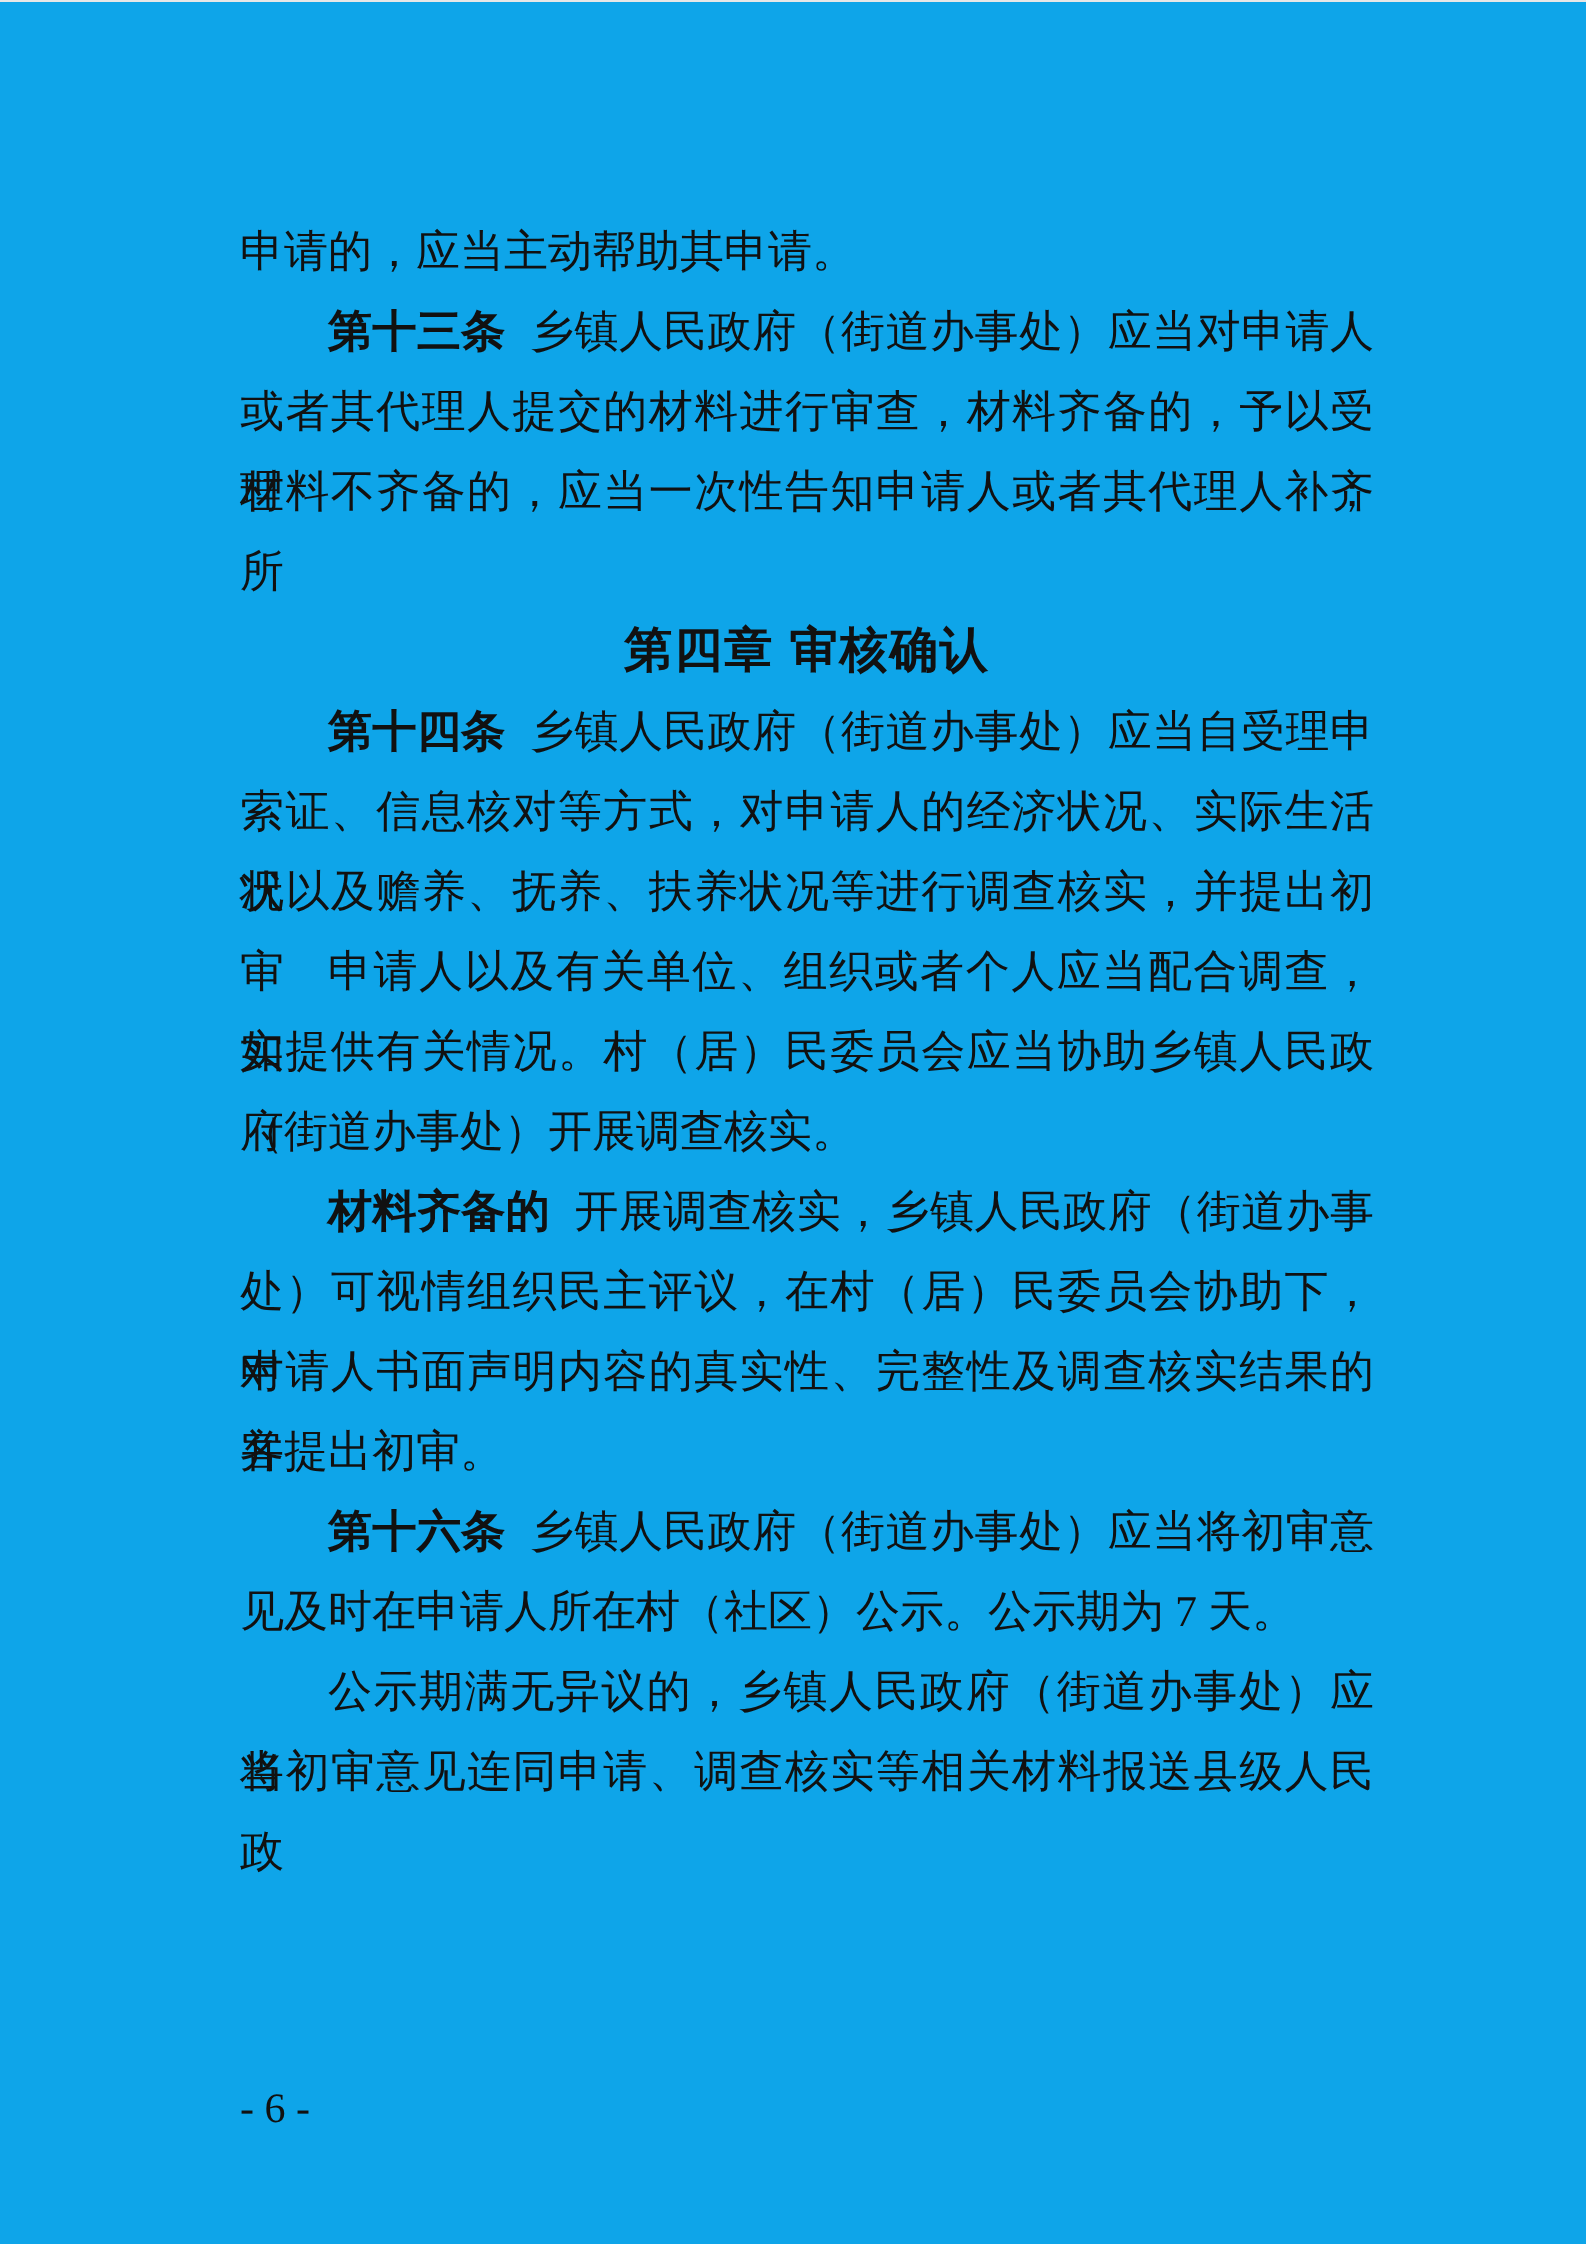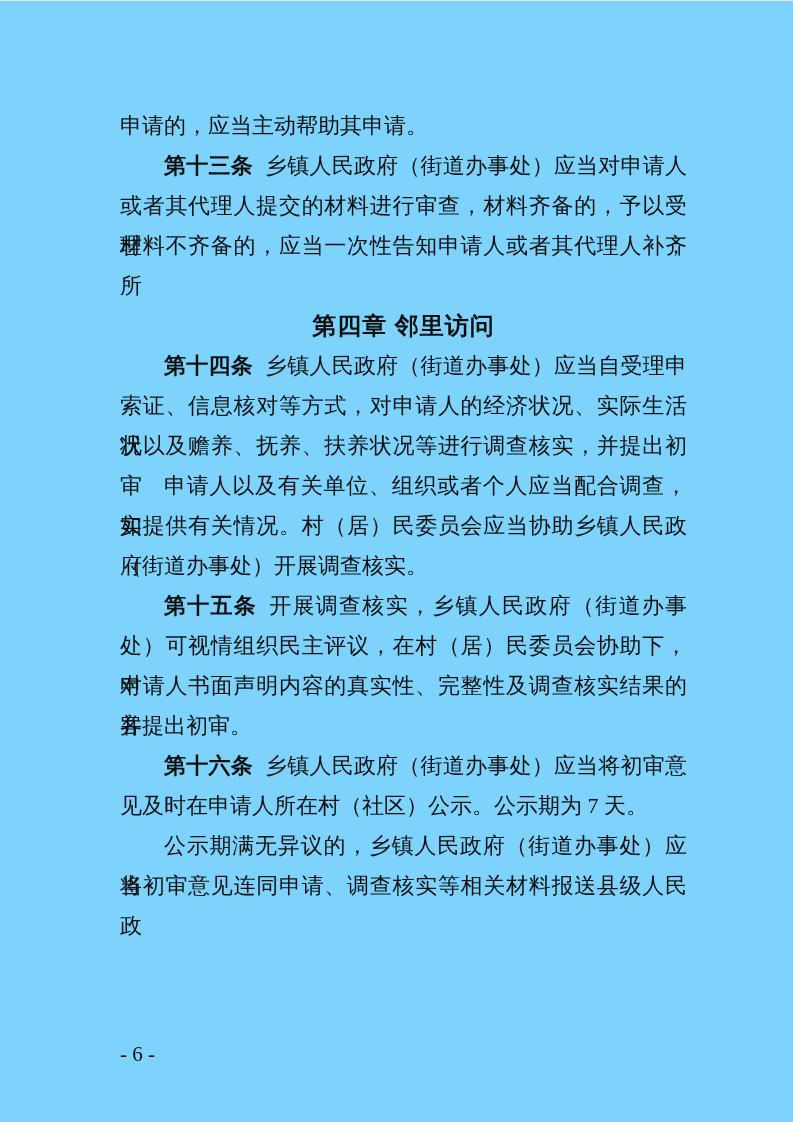--- a/index.html
+++ b/index.html
@@ -4,21 +4,21 @@
 <style>
   html, body {
     margin: 0;
     padding: 0;
     background: #ffffff;
   }
   .page {
     position: relative;
     width: 793px;
     height: 1122px;
-    background: #7dd3fc;
+    background: #0ea5e9;
     overflow: hidden;
     border-top: 1px solid #e7e7e7;
     color: #111111;
   }
   .content {
     position: absolute;
     left: 120px;
     top: 105px;
     width: 567px;
     font-family: "Liberation Serif", "DejaVu Serif", serif;
@@ -71,28 +71,28 @@
 </head>
 <body>
 
 <div class="page">
   <div class="content">
       <div class="line"><span>申请的，应当主动帮助其申请。</span></div>
       <div class="line just ind"><span class="lead">第十三条</span><span>乡镇人民政府（街道办事处）应当对申请人</span></div>
       <div class="line just"><span>或者其代理人提交的材料进行审查，材料齐备的，予以受理；</span></div>
       <div class="line just"><span>材料不齐备的，应当一次性告知申请人或者其代理人补齐所</span></div>
       <div class="spacer"></div>
-      <div class="heading">第四章 邻里访问</div>
+      <div class="heading">第四章 审核确认</div>
       <div class="line just ind"><span class="lead">第十四条</span><span>乡镇人民政府（街道办事处）应当自受理申</span></div>
       <div class="line just"><span>索证、信息核对等方式，对申请人的经济状况、实际生活状</span></div>
       <div class="line just"><span>况以及赡养、抚养、扶养状况等进行调查核实，并提出初审</span></div>
       <div class="line just ind"><span>申请人以及有关单位、组织或者个人应当配合调查，如</span></div>
       <div class="line just"><span>实提供有关情况。村（居）民委员会应当协助乡镇人民政府</span></div>
       <div class="line"><span>（街道办事处）开展调查核实。</span></div>
-      <div class="line just ind"><span class="lead">第十五条</span><span>开展调查核实，乡镇人民政府（街道办事</span></div>
+      <div class="line just ind"><span class="lead">材料齐备的</span><span>开展调查核实，乡镇人民政府（街道办事</span></div>
       <div class="line just"><span>处）可视情组织民主评议，在村（居）民委员会协助下，对</span></div>
       <div class="line just"><span>申请人书面声明内容的真实性、完整性及调查核实结果的客</span></div>
       <div class="line"><span>并提出初审。</span></div>
       <div class="line just ind"><span class="lead">第十六条</span><span>乡镇人民政府（街道办事处）应当将初审意</span></div>
       <div class="line"><span>见及时在申请人所在村（社区）公示。公示期为 7 天。</span></div>
       <div class="line just ind"><span>公示期满无异议的，乡镇人民政府（街道办事处）应当</span></div>
       <div class="line just"><span>将初审意见连同申请、调查核实等相关材料报送县级人民政</span></div>
     </div>
   <div class="footer">- 6 -</div>
 </div>

